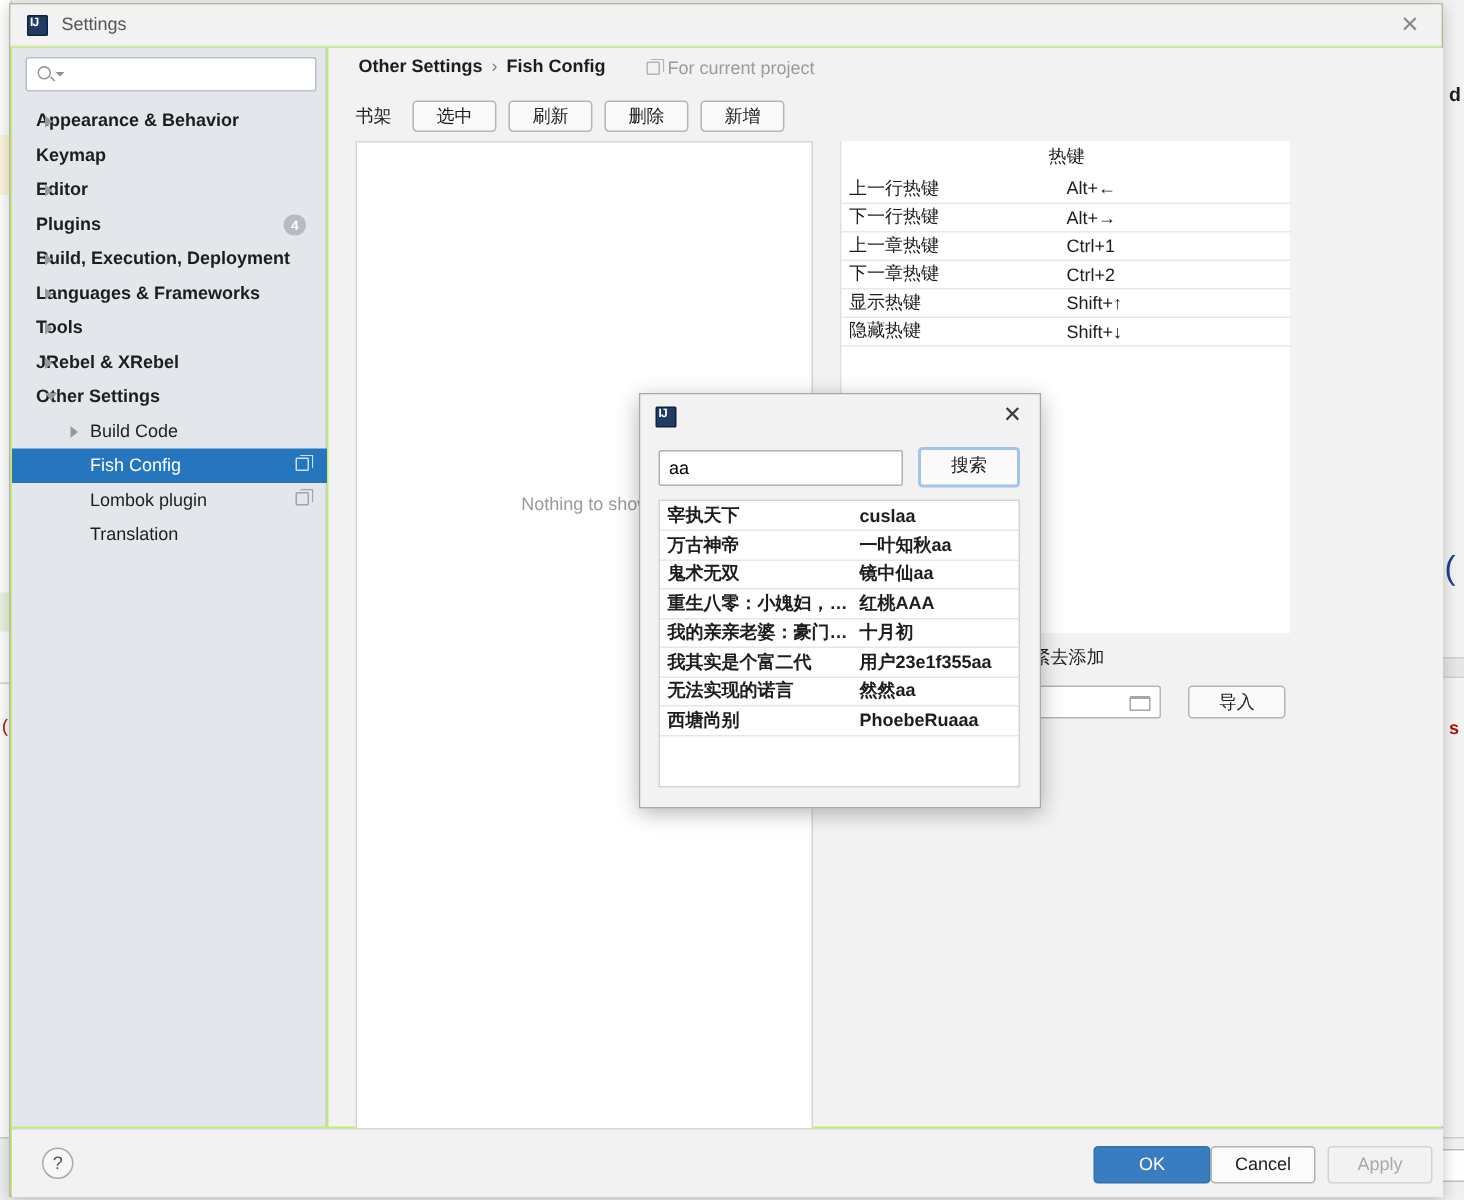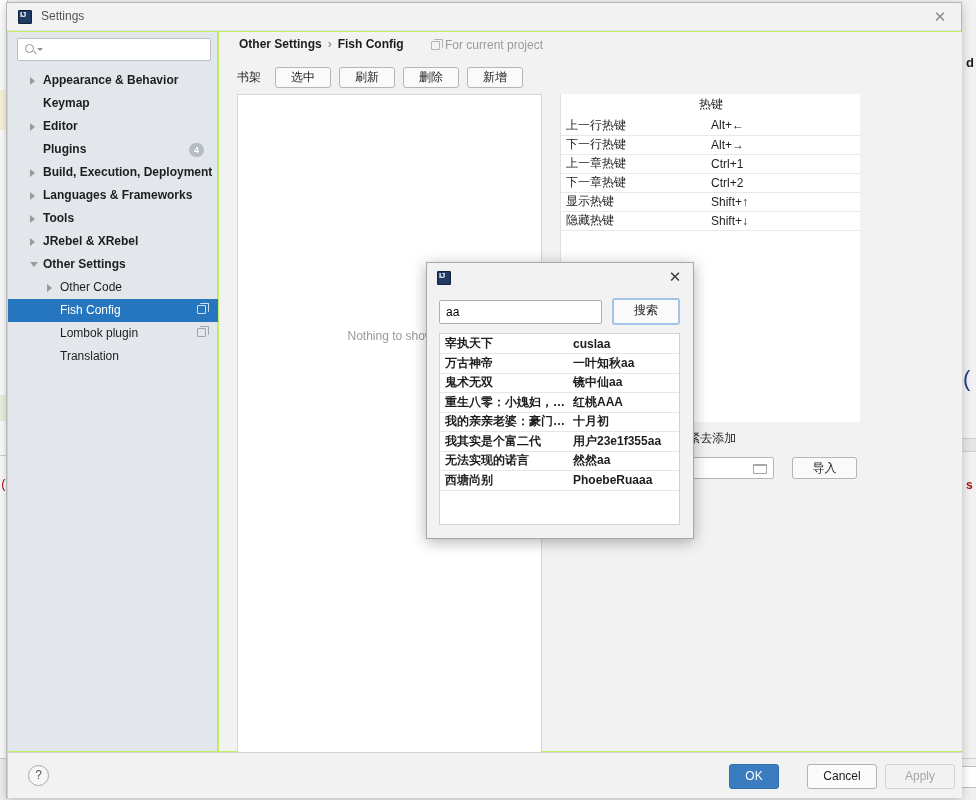--- a/index.html
+++ b/index.html
@@ -169,21 +169,21 @@
     border-top: 4.5px solid transparent;
     border-bottom: 4.5px solid transparent;
     border-left: 5.5px solid #9a9a9a;
   }
   .tree-row .arrow.expanded {
     border-left: 4.5px solid transparent;
     border-right: 4.5px solid transparent;
     border-top: 5.5px solid #9a9a9a;
     top: 9px;
   }
-  .tree-row.lvl0 { padding-left: 35px; }
+  .tree-row.lvl0 { padding-left: 16px; }
   .tree-row.lvl0 .arrow { left: 22px; }
   .tree-row.lvl1 { padding-left: 52px; }
   .tree-row.lvl1 .arrow { left: 39px; }
   .tree-row .badge {
     position: absolute; right: 14px; top: 5px;
     min-width: 15px; height: 14px;
     background: #b6bcc4; color: #ffffff;
     border-radius: 7px;
     font-size: 9px; font-weight: bold;
     line-height: 14px; text-align: center;
@@ -356,21 +356,21 @@
   }
   .dlgbtn {
     position: absolute; top: 11px;
     height: 25px; line-height: 23px;
     text-align: center;
     font-size: 12px;
     border-radius: 3px;
     cursor: pointer;
   }
   #ok-btn {
-    left: 721px; width: 50px;
+    left: 721px; width: 78px;
     background: #3a7cc0;
     border: 1px solid #336fad;
     color: #ffffff;
   }
   #cancel-btn {
     left: 799px; width: 70px;
     background: #fbfbfb;
     border: 1px solid #b2b2b2;
     color: #1d1d1d;
   }
@@ -503,21 +503,21 @@
     <div class="tree" id="sidebar-tree">
         <div class="tree-row lvl0 bold"><span class="arrow collapsed"></span><span>Appearance &amp; Behavior</span></div>
         <div class="tree-row lvl0 bold"><span>Keymap</span></div>
         <div class="tree-row lvl0 bold"><span class="arrow collapsed"></span><span>Editor</span></div>
         <div class="tree-row lvl0 bold"><span>Plugins</span><span class="badge">4</span></div>
         <div class="tree-row lvl0 bold"><span class="arrow collapsed"></span><span>Build, Execution, Deployment</span></div>
         <div class="tree-row lvl0 bold"><span class="arrow collapsed"></span><span>Languages &amp; Frameworks</span></div>
         <div class="tree-row lvl0 bold"><span class="arrow collapsed"></span><span>Tools</span></div>
         <div class="tree-row lvl0 bold"><span class="arrow collapsed"></span><span>JRebel &amp; XRebel</span></div>
         <div class="tree-row lvl0 bold"><span class="arrow expanded"></span><span>Other Settings</span></div>
-        <div class="tree-row lvl1"><span class="arrow collapsed"></span><span>Other Code</span></div>
+        <div class="tree-row lvl1"><span class="arrow collapsed"></span><span>Build Code</span></div>
         <div class="tree-row lvl1 selected"><span>Fish Config</span><span class="copy-ic"></span></div>
         <div class="tree-row lvl1"><span>Lombok plugin</span><span class="copy-ic"></span></div>
         <div class="tree-row lvl1"><span>Translation</span></div>
       </div>
   </div>
 
   <div id="main">
 
     <div id="breadcrumb">
       <span>Other Settings</span><span class="sep">›</span><span>Fish Config</span>

